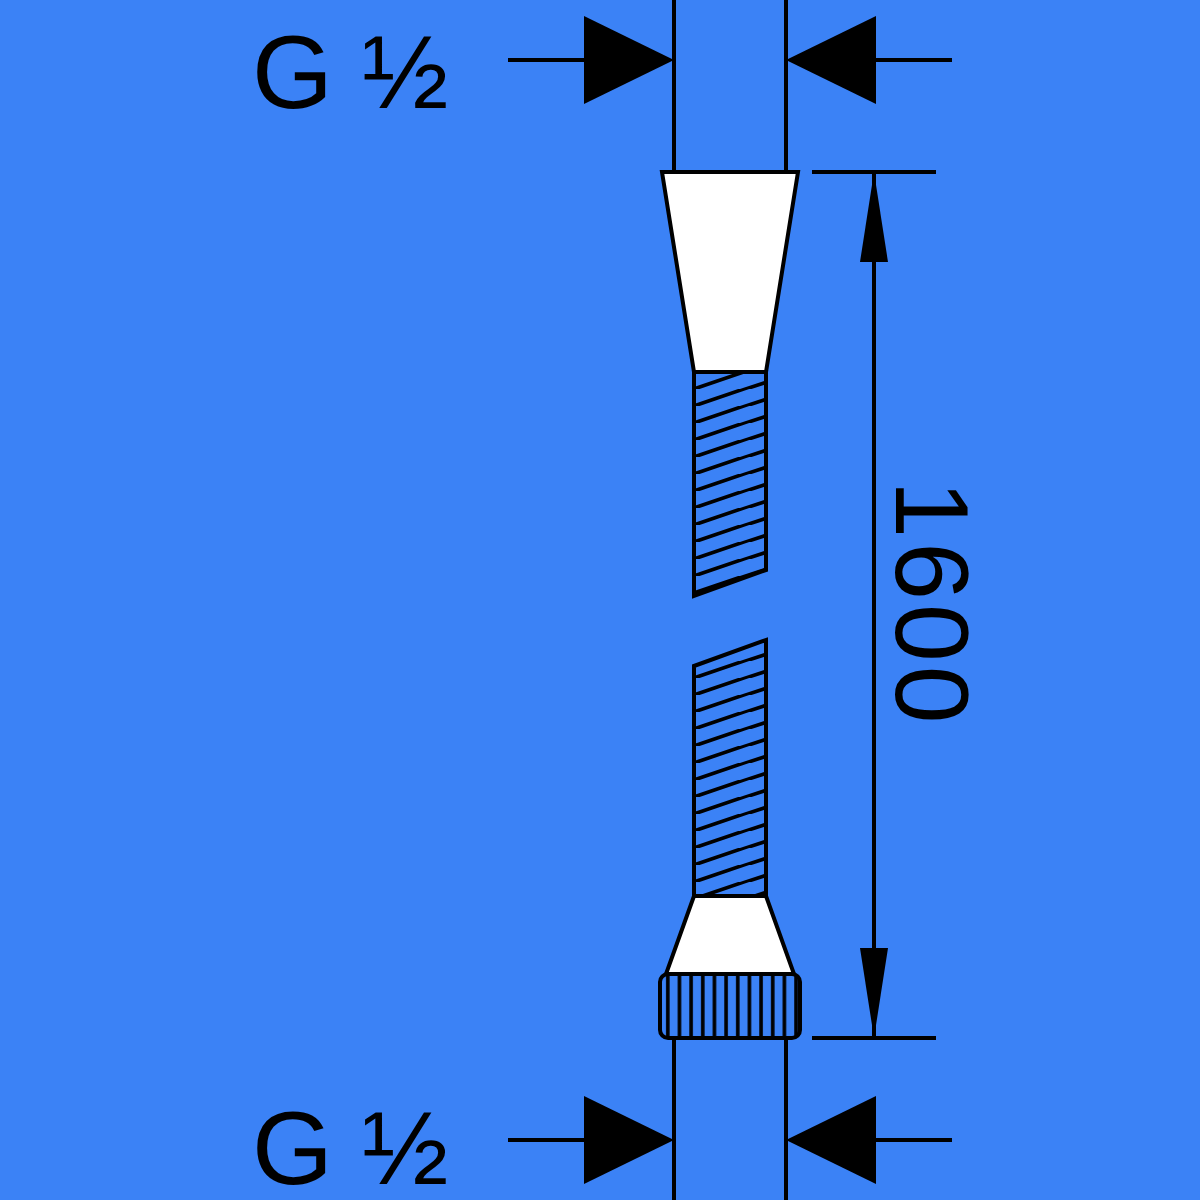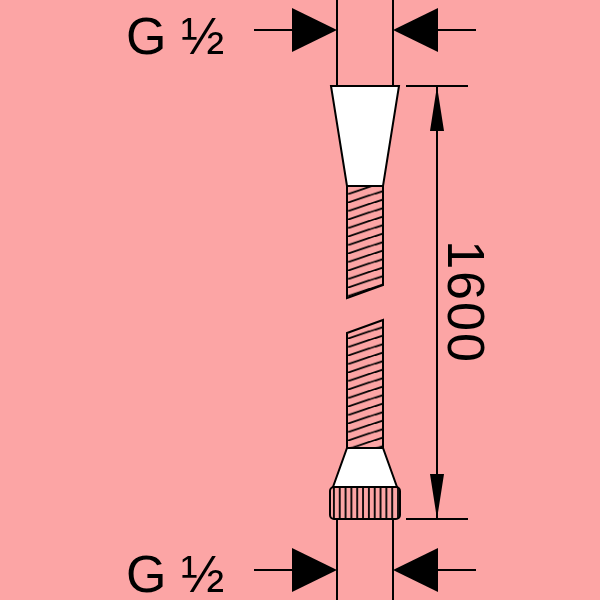--- a/index.html
+++ b/index.html
@@ -4,21 +4,21 @@
 <style>
   html, body {
     margin: 0;
     padding: 0;
     background: #ffffff;
   }
   .stage {
     width: 600px;
     height: 600px;
     position: relative;
-    background: #fca5a5;
+    background: #3b82f6;
     overflow: hidden;
   }
   svg { display: block; }
   text {
     font-family: "Liberation Sans", "DejaVu Sans", sans-serif;
     fill: #000000;
     font-weight: 400;
   }
 </style>
 </head>

